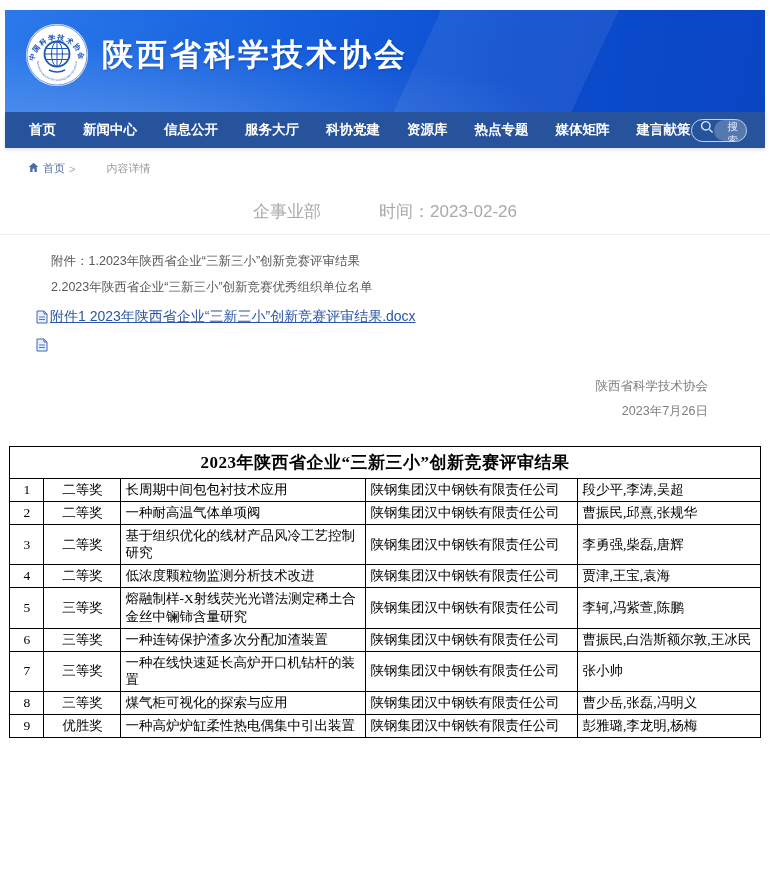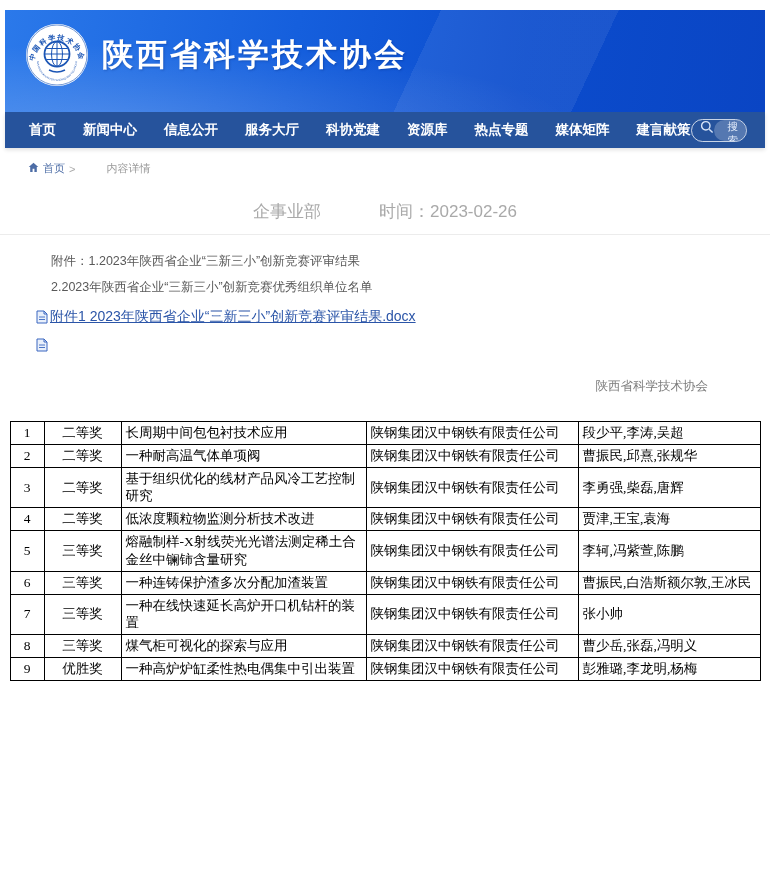--- a/index.html
+++ b/index.html
@@ -239,32 +239,36 @@
         <path d="M1 1 H8 L11 4 V13 H1 Z" fill="#e9f0fb" stroke="#3a67c0" stroke-width="1"></path>
         <path d="M8 1 V4 H11" fill="none" stroke="#3a67c0" stroke-width="1"></path>
         <line x1="3" y1="7" x2="9" y2="7" stroke="#3a67c0" stroke-width="0.9"></line>
         <line x1="3" y1="9.5" x2="9" y2="9.5" stroke="#3a67c0" stroke-width="0.9"></line>
       </svg>
     </span>
   </div>
 
   <div class="signature">
     <div>陕西省科学技术协会</div>
+    <div>2023年7月26日</div>
   </div>
 </main>
 
 <table class="results-table">
   <colgroup>
     <col style="width:34px">
       <col style="width:77px">
       <col style="width:245px">
       <col style="width:212px">
       <col style="width:182px">
   </colgroup>
   <thead>
+    <tr>
+      <td class="tbl-title" colspan="5">2023年陕西省企业“三新三小”创新竞赛评审结果</td>
+    </tr>
   </thead>
   <tbody>
       <tr>
     <td class="c-center">1</td>
     <td class="c-center">二等奖</td>
     <td>长周期中间包包衬技术应用</td>
     <td>陕钢集团汉中钢铁有限责任公司</td>
     <td>段少平,李涛,吴超</td>
   </tr>
       <tr>

